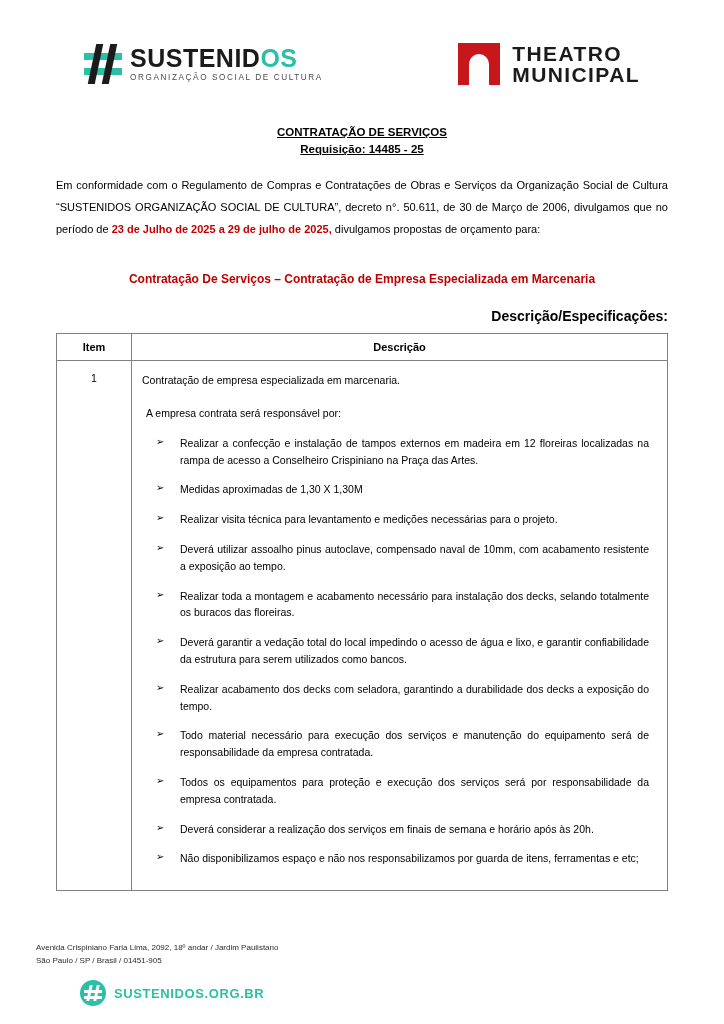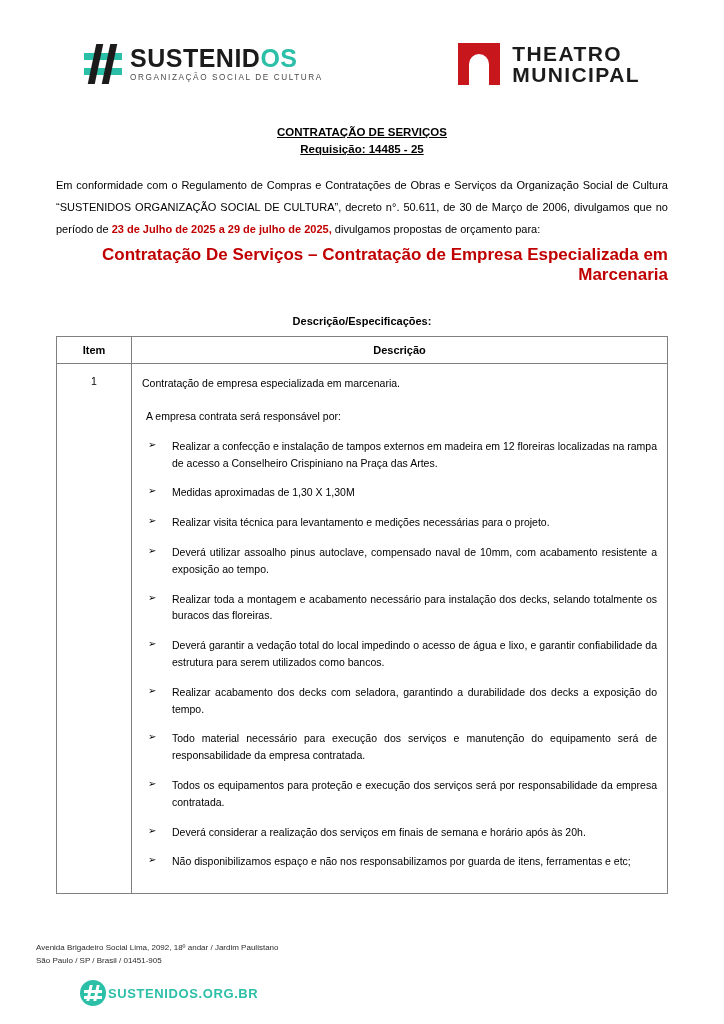--- a/index.html
+++ b/index.html
@@ -116,32 +116,32 @@
     line-height: 2.0;
     text-align: justify;
   }
   .intro .red {
     color: #c00000;
     font-weight: 700;
   }
 
   
   .subject {
-    margin-top: 5px;
+    margin-top: 32px;
+    text-align: center;
+    color: #c00000;
+    font-weight: 700;
+    font-size: 12px;
+  }
+
+  .spec-head {
+    margin-top: 22px;
     text-align: right;
-    color: #c00000;
-    font-weight: 700;
-    font-size: 17px;
-  }
-
-  .spec-head {
-    margin-top: 30px;
-    text-align: center;
-    font-weight: 700;
-    font-size: 11px;
+    font-weight: 700;
+    font-size: 14px;
   }
 
   
   table.spec {
     margin-top: 9px;
     width: 100%;
     border-collapse: collapse;
     table-layout: fixed;
   }
   table.spec th, table.spec td {
@@ -166,21 +166,21 @@
     line-height: 1.55;
   }
   td.cell-desc p.lead {
     margin: 0 0 16px 0;
   }
   td.cell-desc p.lead2 {
     margin: 0 0 14px 4px;
   }
   ul.bullets {
     list-style: none;
-    margin: 0;
+    margin: 8px;
     padding: 0;
   }
   ul.bullets li {
     position: relative;
     padding-left: 30px;
     margin-bottom: 13px;
     text-align: justify;
     line-height: 1.6;
   }
   ul.bullets li::before {
@@ -205,21 +205,21 @@
     padding-left: 36px;
     font-size: 8px;
     color: #2b2b2b;
     line-height: 1.6;
   }
   .footer-brand {
     margin-top: 12px;
     padding-left: 80px;
     display: flex;
     align-items: center;
-    gap: 2px;
+    gap: 8px;
   }
   .footer-circle {
     width: 26px;
     height: 26px;
     border-radius: 50%;
     background: #2bbfa8;
     position: relative;
   }
   .footer-circle .fb {
     position: absolute;
@@ -307,21 +307,21 @@
             <li>Deverá considerar a realização dos serviços em finais de semana e horário após às 20h.</li>
             <li>Não disponibilizamos espaço e não nos responsabilizamos por guarda de itens, ferramentas e etc;</li>
           </ul>
         </td>
       </tr>
     </tbody>
   </table>
 
   <div class="footer">
     <div class="footer-addr">
-      <div>Avenida Brigadeiro Social Lima, 2092, 18º andar / Jardim Paulistano</div>
+      <div>Avenida Crispiniano Faria Lima, 2092, 18º andar / Jardim Paulistano</div>
       <div>São Paulo / SP / Brasil / 01451-905</div>
     </div>
     <div class="footer-brand">
       <div class="footer-circle">
         <div class="fb fh1"></div>
         <div class="fb fh2"></div>
         <div class="fb fv1"></div>
         <div class="fb fv2"></div>
       </div>
       <div class="footer-url">SUSTENIDOS.ORG.BR</div>

